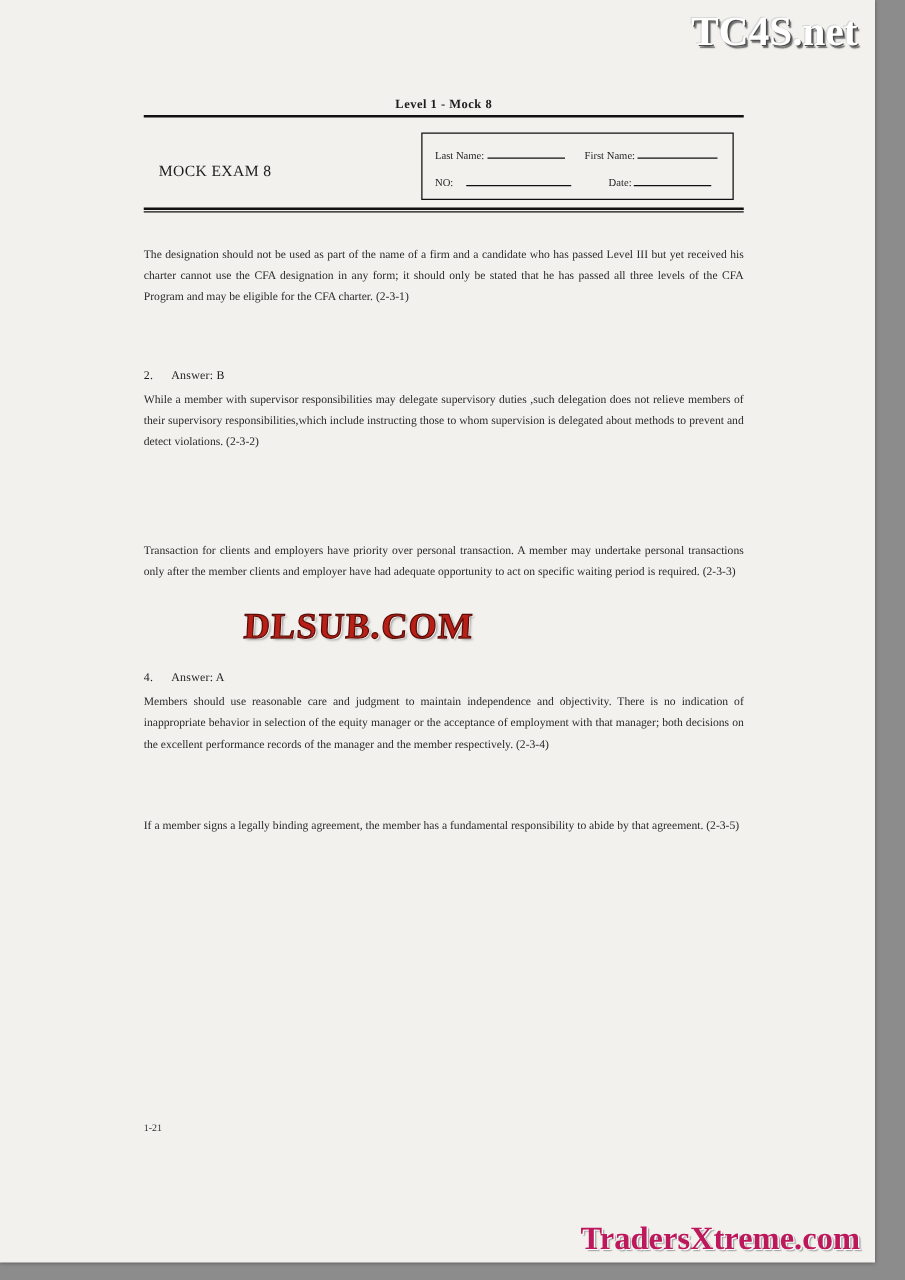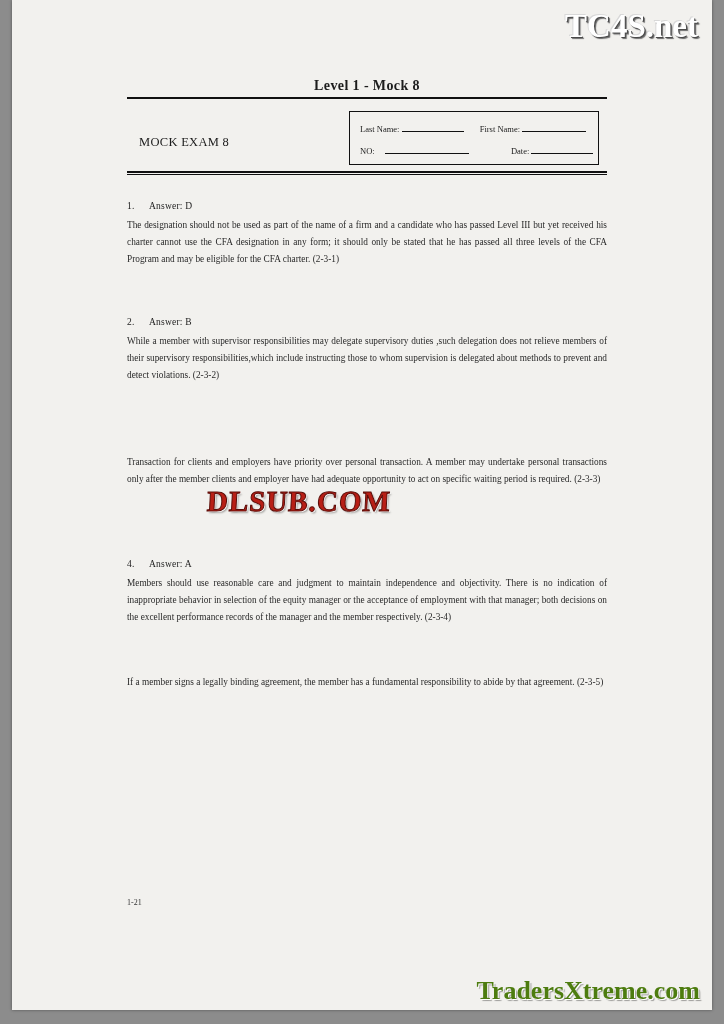--- a/index.html
+++ b/index.html
@@ -9,21 +9,21 @@
   }
   body {
     width: 724px;
     height: 1024px;
     position: relative;
     font-family: "Liberation Serif", serif;
     overflow: hidden;
   }
   .page {
     position: absolute;
-    left: 12px;
+    left: 0;
     top: 0px;
     width: 700px;
     height: 1010px;
     background: #f2f1ee;
     box-shadow: 0 0 3px rgba(0,0,0,0.4);
   }
   
   .top-watermark {
     position: absolute;
     right: 14px;
@@ -38,35 +38,35 @@
        2px 2px 1px #6b6b6b,
       -1px -1px 0 #d8d8d8;
   }
   .bottom-watermark {
     position: absolute;
     right: 12px;
     bottom: 4px;
     font-family: "Liberation Serif", serif;
     font-weight: bold;
     font-size: 26px;
-    color: #4d7c0f;
+    color: #be185d;
     text-shadow:
        1px 1px 0 #ffffff,
        2px 2px 1px rgba(0,0,0,0.35);
   }
   .doc {
     position: absolute;
     left: 115px;
     top: 78px;
     width: 480px;
     color: #1c1c1c;
   }
   .runhead {
     text-align: center;
-    font-size: 14px;
+    font-size: 10px;
     font-weight: bold;
     letter-spacing: 0.4px;
     margin-bottom: 3px;
   }
   .rule-thick {
     border-top: 2px solid #111;
     height: 0;
     margin: 0;
   }
   .rule-thin {
@@ -171,34 +171,31 @@
       <div class="namebox">
         <div class="row r1">
           <span class="lbl">Last Name:</span>
           <span class="blank" style="width:62px"></span>
           <span class="lbl" style="margin-left:14px">First Name:</span>
           <span class="blank" style="width:64px"></span>
         </div>
         <div class="row r2">
           <span class="lbl">NO:</span>
           <span class="blank" style="width:84px;margin-left:8px"></span>
-          <span class="lbl" style="margin-left:40px">Date:</span>
+          <span class="lbl" style="margin-left:28px">Date:</span>
           <span class="blank" style="width:62px"></span>
         </div>
       </div>
     </div>
 
     <div class="rule-thick"></div>
     <div class="rule-thin"></div>
 
 
     <div class="qitem">
-      <div class="qhead">
-        <span class="num">1.</span><span>Answer: D</span>
-      </div>
       <div class="qbody">The designation should not be used as part of the name of a firm and a candidate who has passed Level III but yet received his charter cannot use the CFA designation in any form; it should only be stated that he has passed all three levels of the CFA Program and may be eligible for the CFA charter. (2-3-1)</div>
     </div>
 
     <div class="gap-lg"></div>
 
     <div class="qitem">
       <div class="qhead">
         <span class="num">2.</span><span>Answer: B</span>
       </div>
       <div class="qbody">While a member with supervisor responsibilities may delegate supervisory duties ,such delegation does not relieve members of their supervisory responsibilities,which include instructing those to whom supervision is delegated about methods to prevent and detect violations. (2-3-2)</div>

